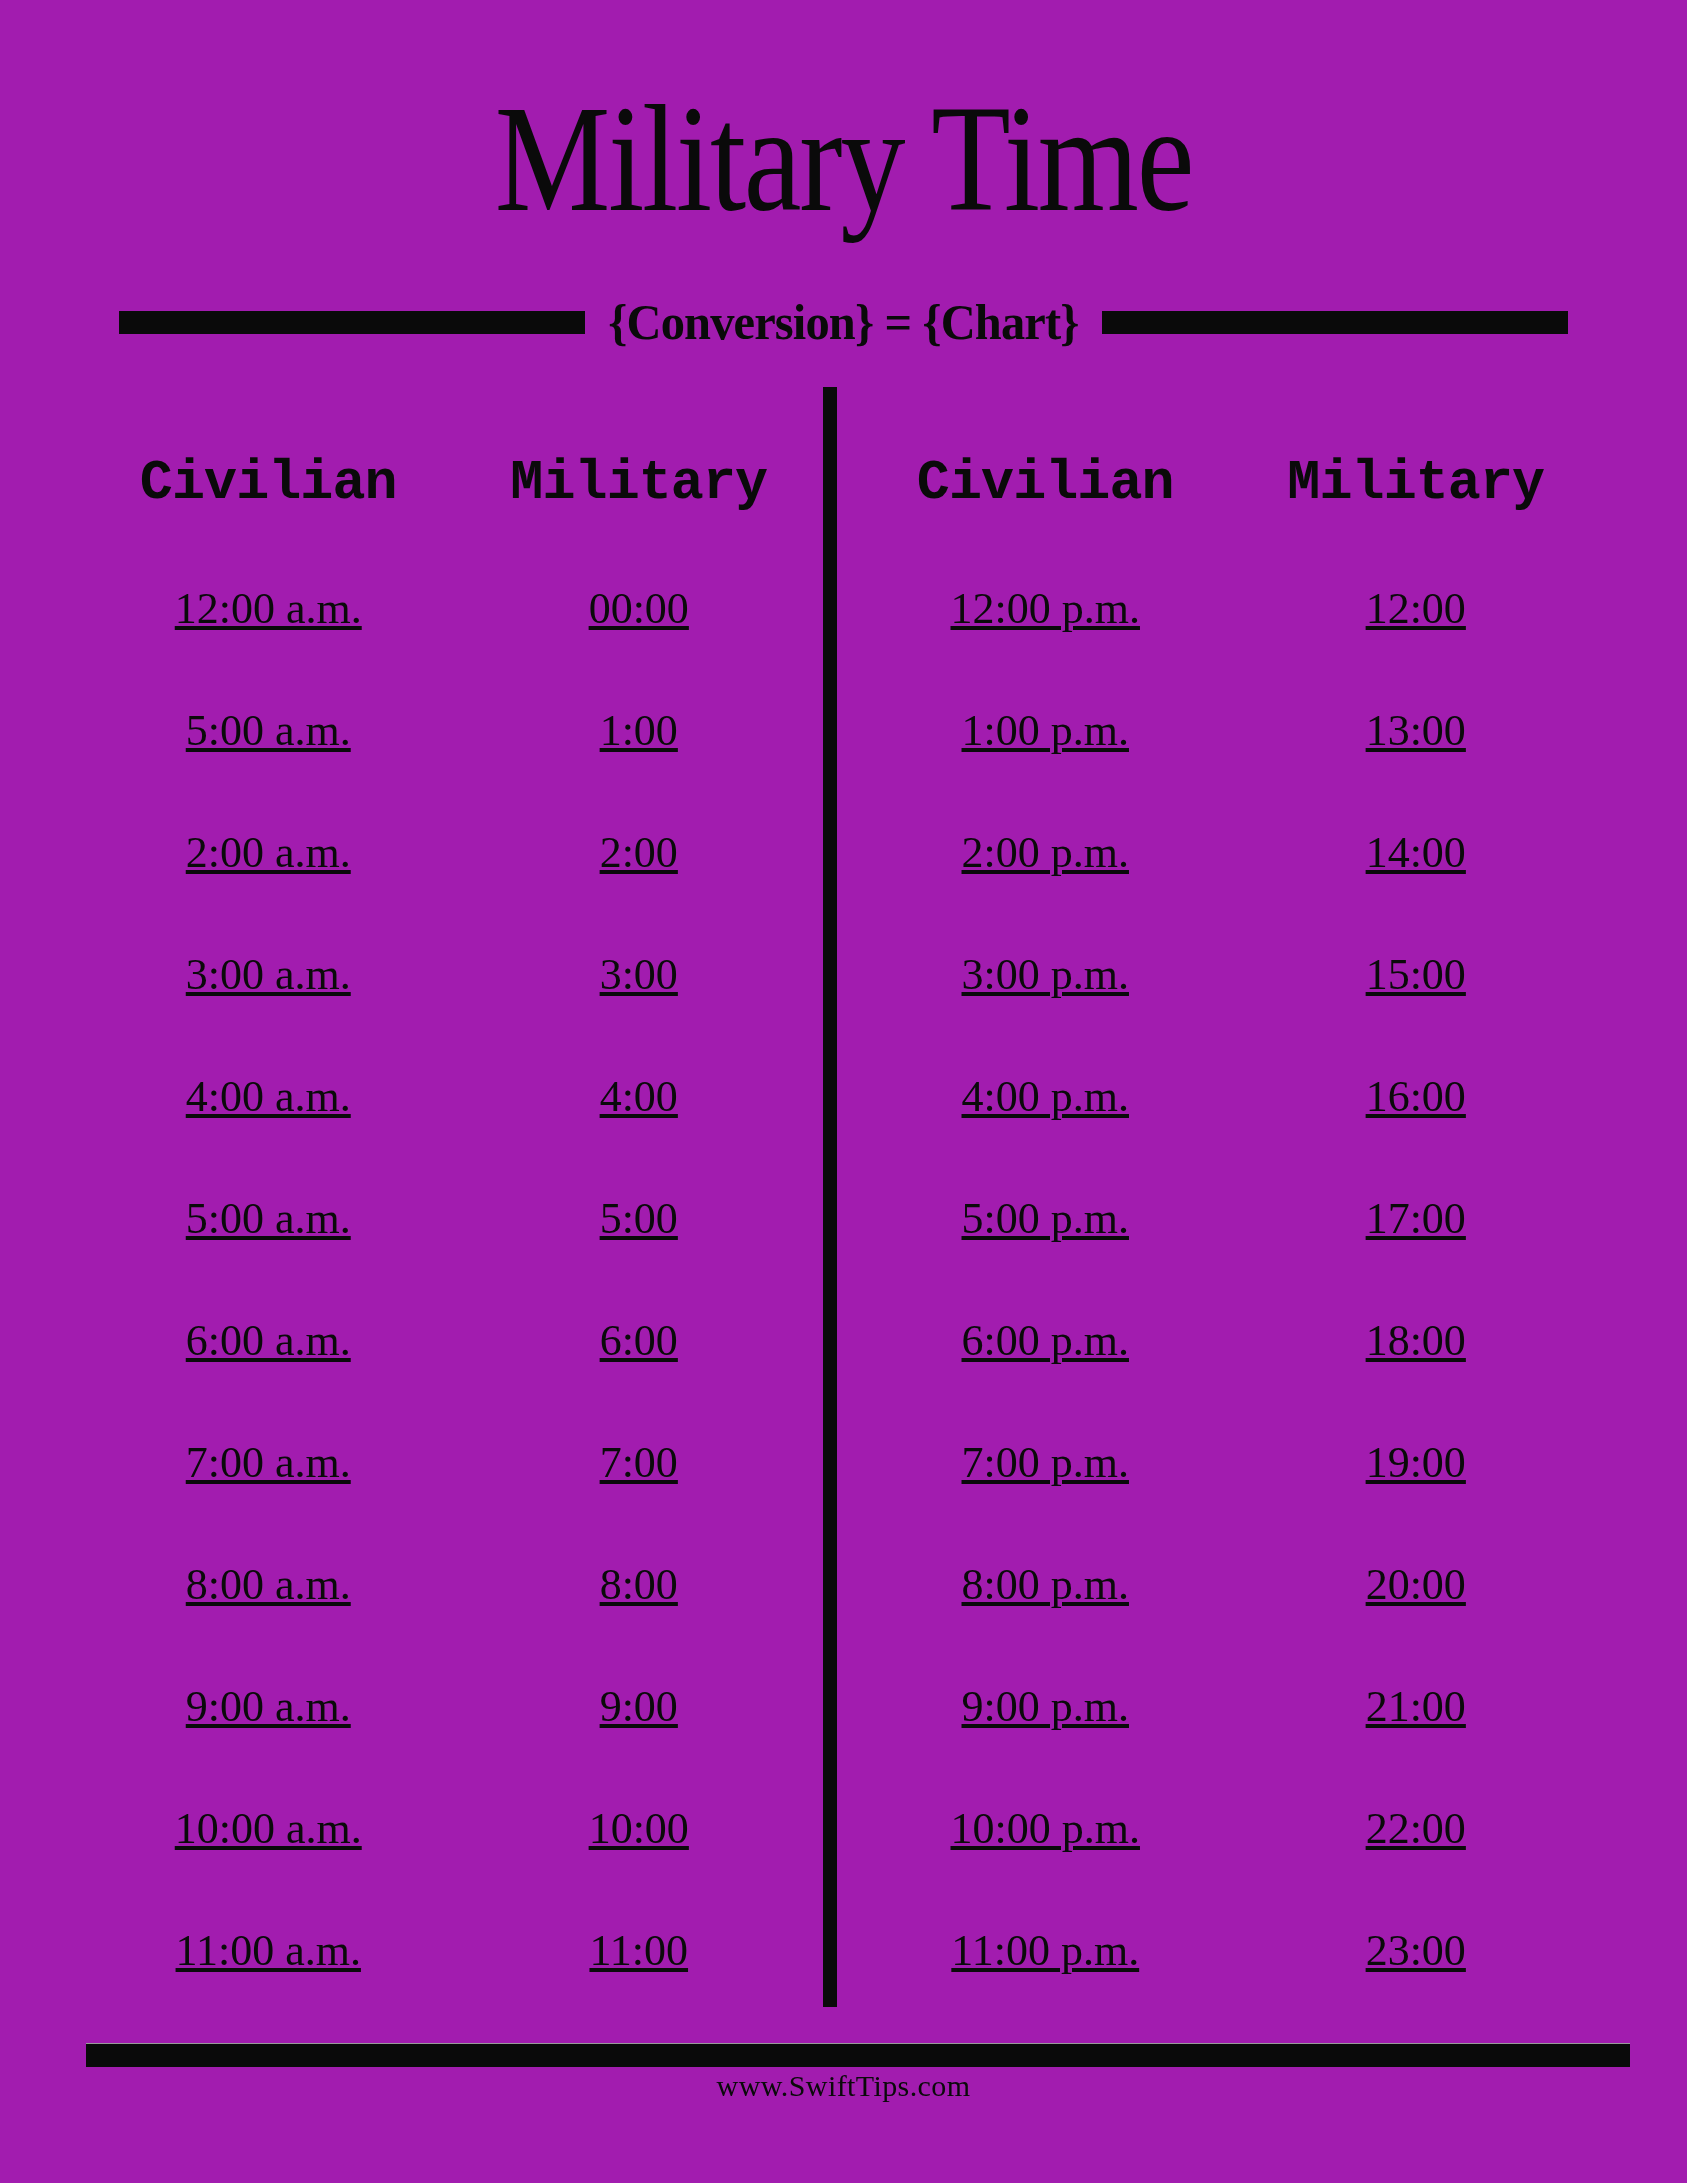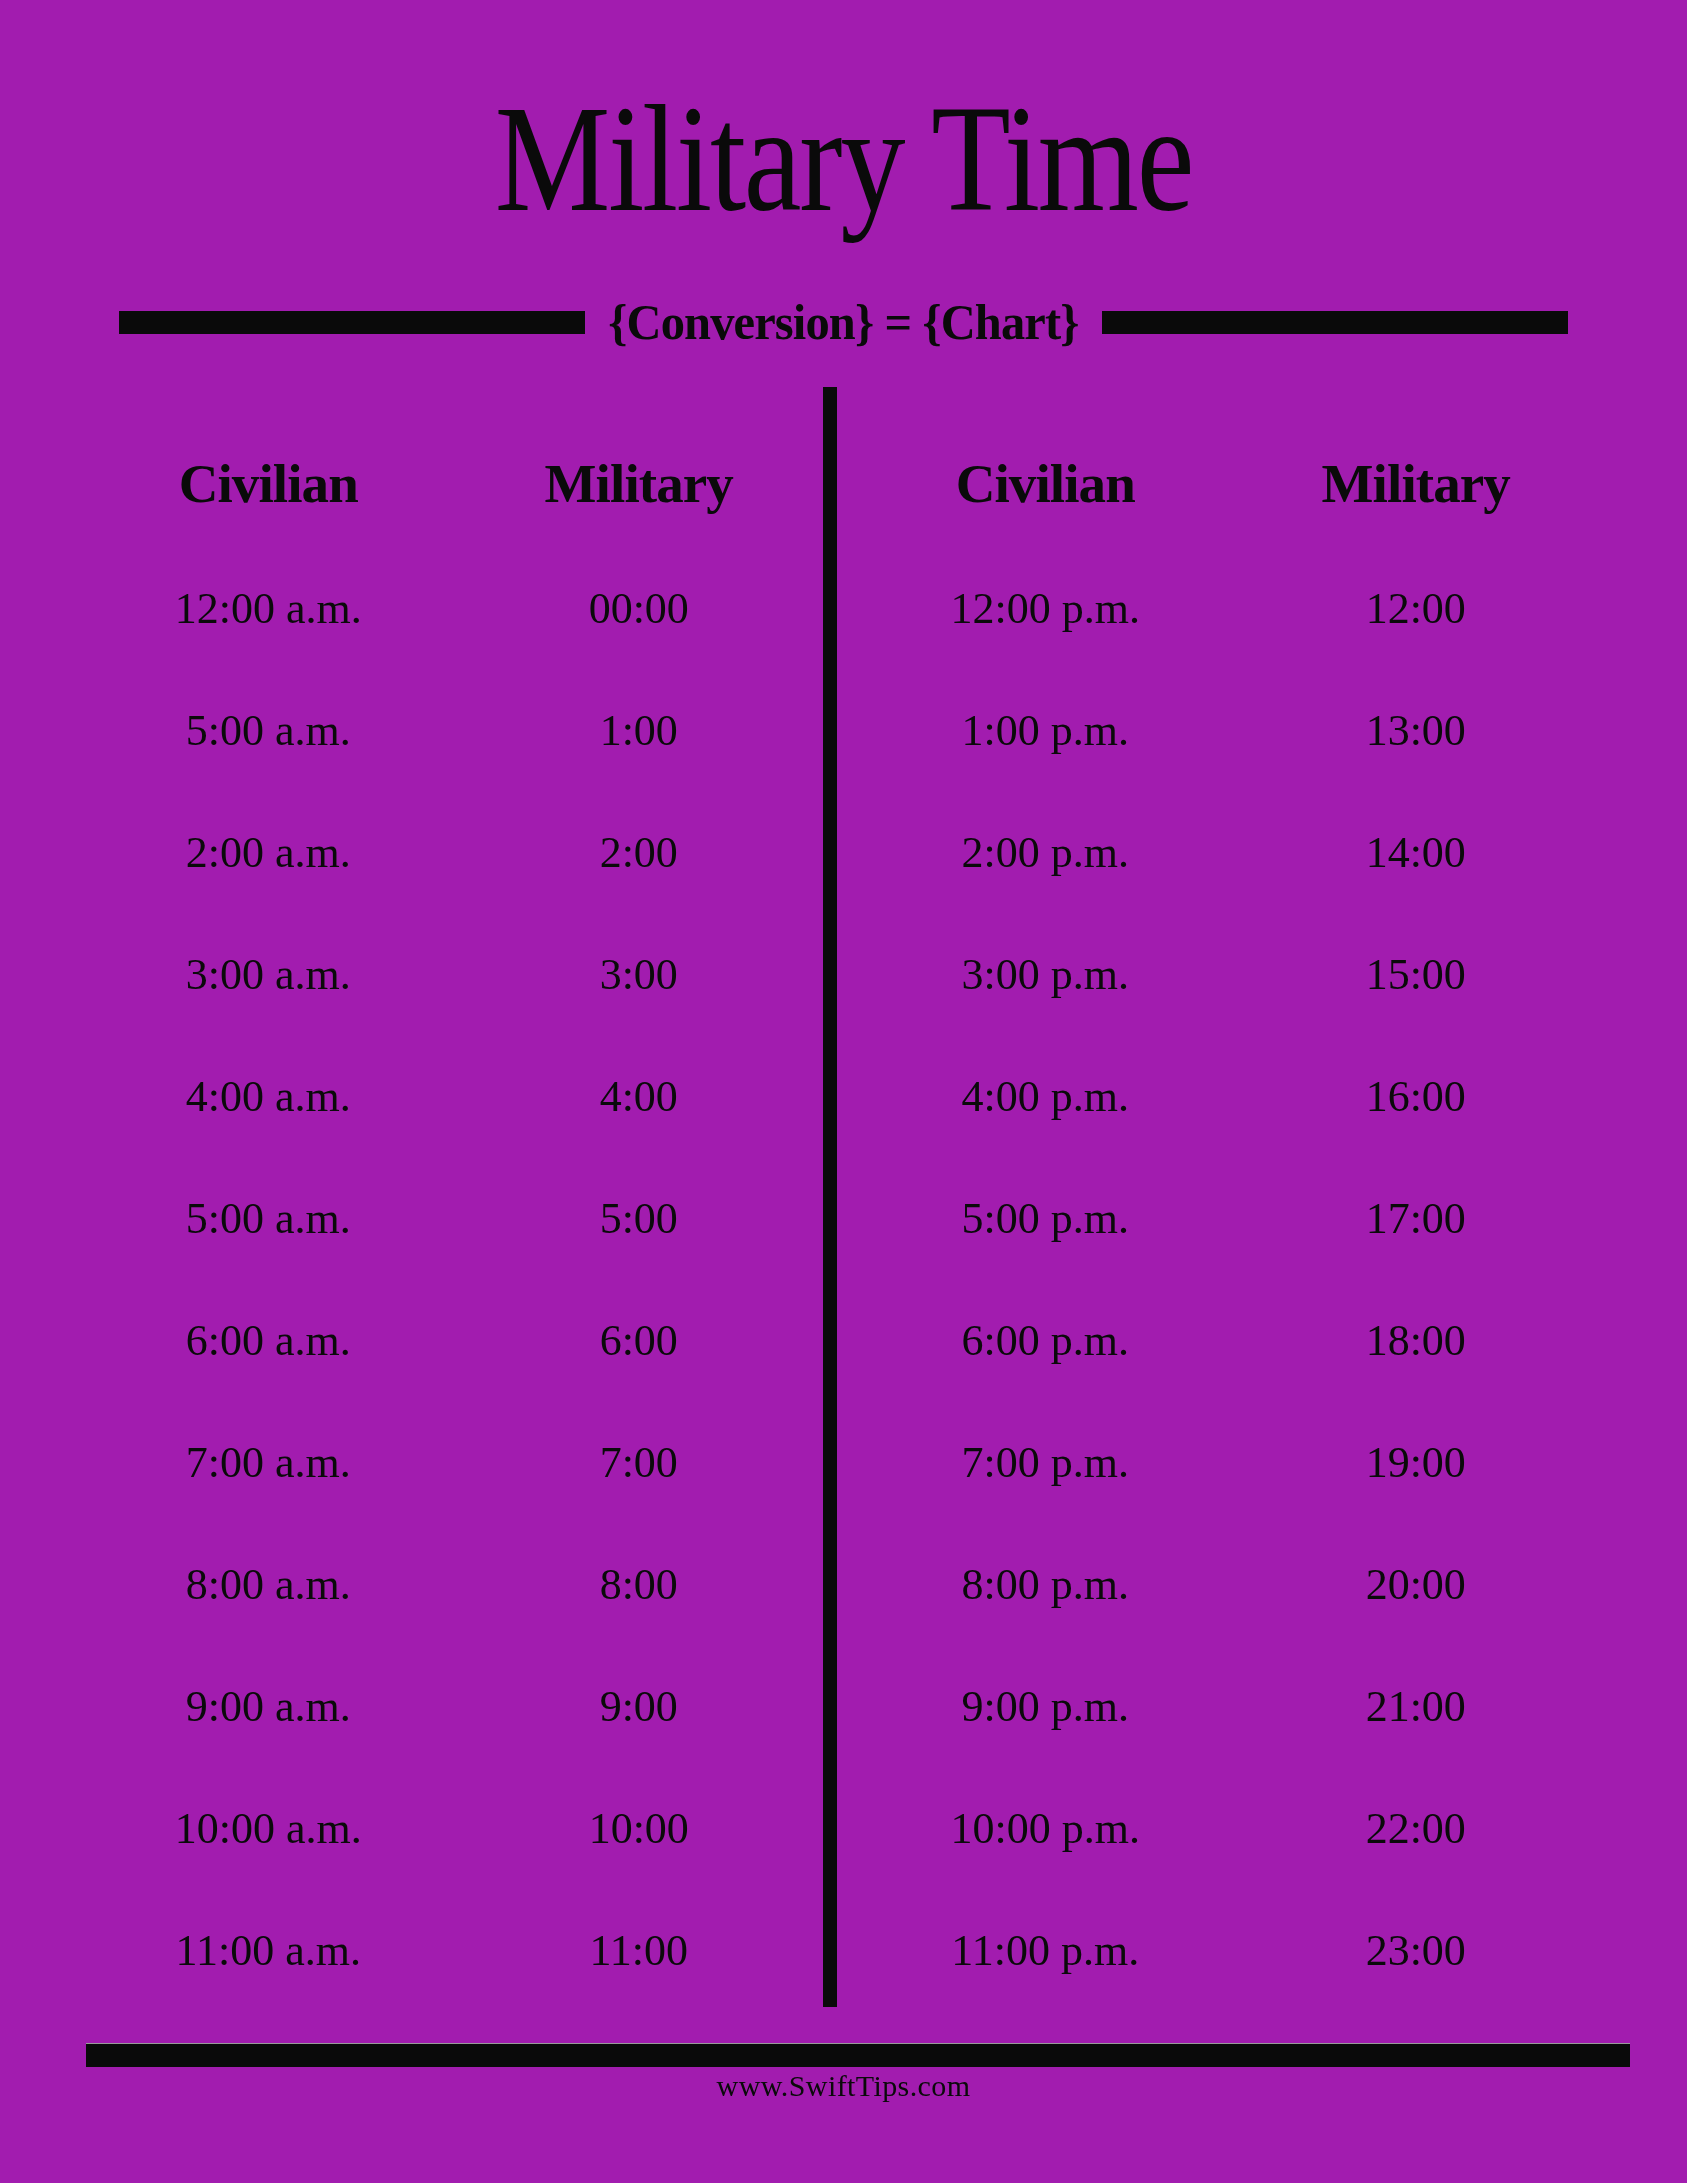--- a/index.html
+++ b/index.html
@@ -77,37 +77,39 @@
     width: 741px;
   }
   .half-table.left  { left: 83px;  }
   .half-table.right { left: 860px; }
 
   .thead {
     display: grid;
     grid-template-columns: 1fr 1fr;
     height: 128px;
     align-items: center;
+    font-family: Liberation Mono, monospace;
   }
   .thead .hcell {
     text-align: center;
     font-size: 55px;
     font-weight: bold;
     letter-spacing: -0.9px;
   }
   .trow {
     display: grid;
     grid-template-columns: 1fr 1fr;
     height: 122px;
     align-items: center;
   }
   .trow .cell {
     text-align: center;
     font-size: 44px;
     white-space: nowrap;
+    text-decoration: underline;
   }
 
   
   .bottom-bar {
     position: absolute;
     left: 86px;
     top: 2043px;
     width: 1544px;
     height: 23px;
     background: #0a0a0a;

